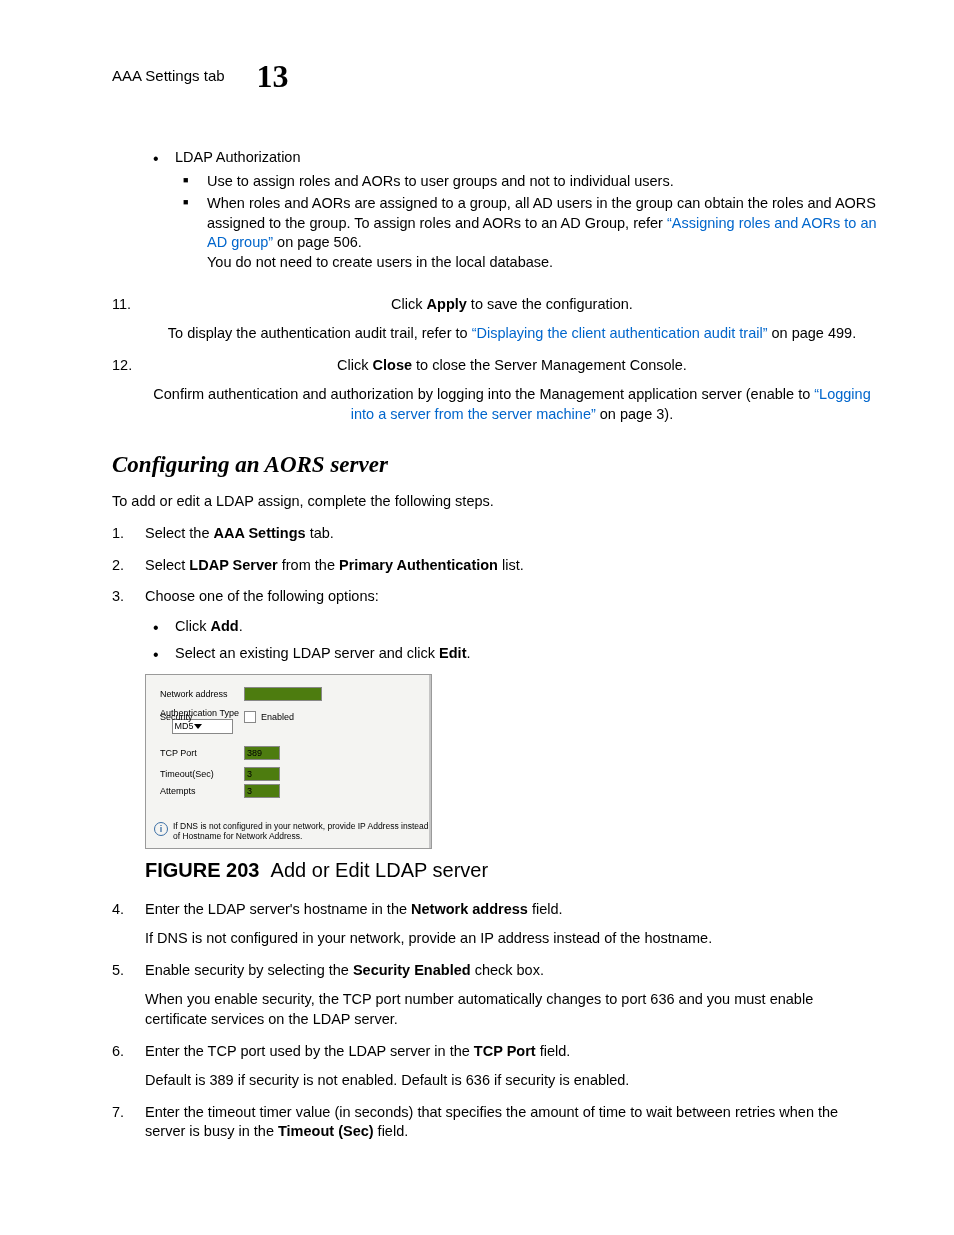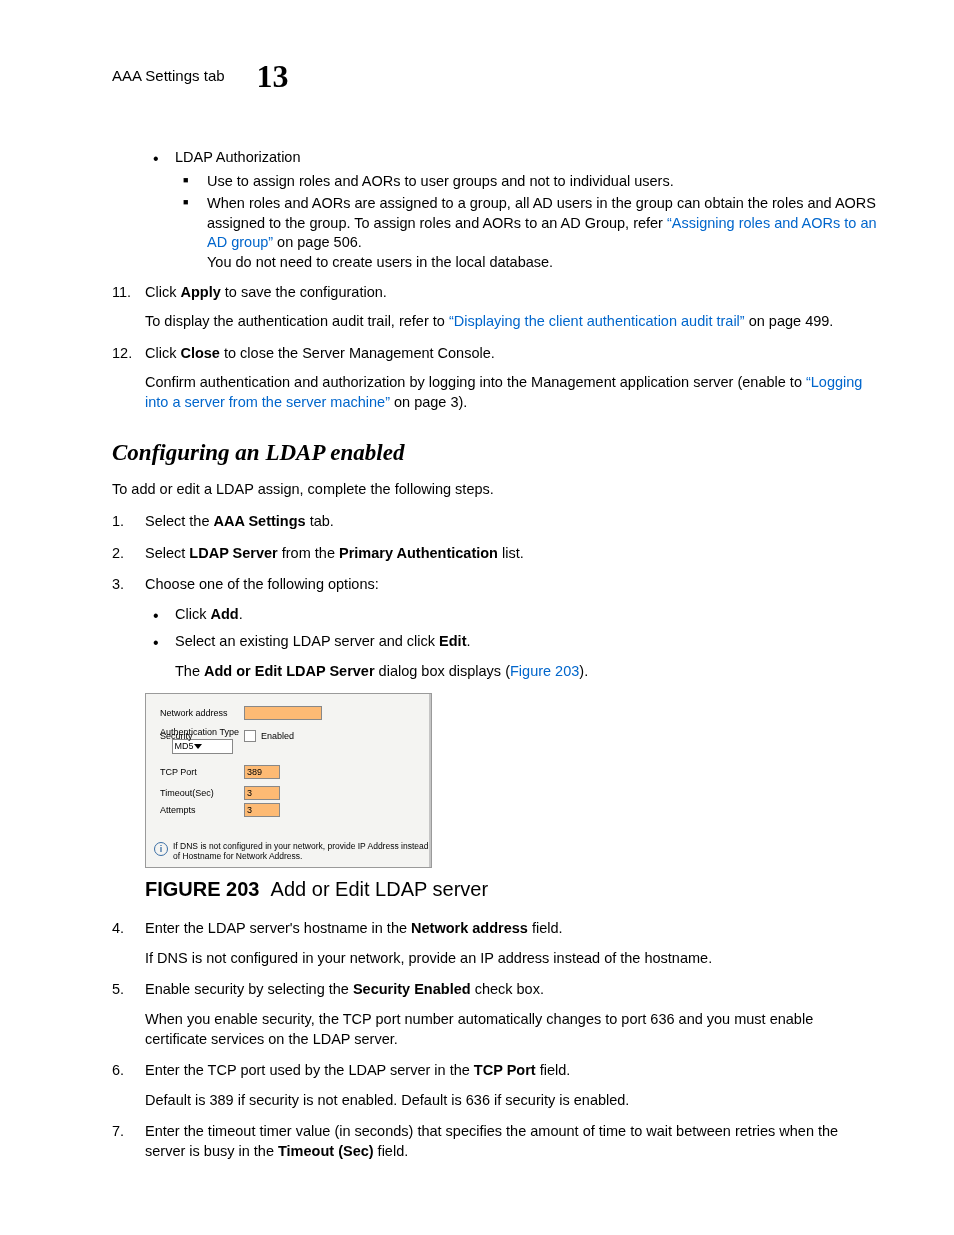--- a/index.html
+++ b/index.html
@@ -101,21 +101,21 @@
     position: absolute;
     left: 14px;
     display: flex;
     align-items: center;
   }
   .dialog .lbl { width: 84px; }
   .dialog input.txt {
     font-size: 9px;
     height: 12px;
     border: 1px solid #888;
-    background: #fdba74;
+    background: #4d7c0f;
     padding: 0 2px;
   }
   .dialog .select {
     border: 1px solid #888;
     background: #fff;
     height: 13px;
     width: 55px;
     display: flex;
     align-items: center;
     padding: 0 2px;
@@ -173,38 +173,38 @@
         <li>Use to assign roles and AORs to user groups and not to individual users.</li>
         <li>
           <span>When roles and AORs are assigned to a group, all AD users in the group can obtain the roles and AORS assigned to the group. To assign roles and AORs to an AD Group, refer </span><span class="link">“Assigning roles and AORs to an AD group”</span><span> on page 506.</span><br>
           <span>You do not need to create users in the local database.</span>
         </li>
       </ul>
     </li>
   </ul>
 </div>
 
-<ol class="steps" style="margin-top:10px;">
+<ol class="steps" style="margin-top:22px;text-align:center;">
   <li>
     <span class="num">11.</span>
     <span>Click </span><span class="bold">Apply</span><span> to save the configuration.</span>
     <div class="para">
       <span>To display the authentication audit trail, refer to </span><span class="link">“Displaying the client authentication audit trail”</span><span> on page 499.</span>
     </div>
   </li>
   <li>
     <span class="num">12.</span>
     <span>Click </span><span class="bold">Close</span><span> to close the Server Management Console.</span>
     <div class="para">
       <span>Confirm authentication and authorization by logging into the Management application server (enable to </span><span class="link">“Logging into a server from the server machine”</span><span> on page 3).</span>
     </div>
   </li>
 </ol>
 
-<h2 class="section">Configuring an LDAP enabled</h2>
+<h2 class="section">Configuring an AORS server</h2>
 <div class="para">To add or edit a LDAP assign, complete the following steps.</div>
 
 <ol class="steps">
   <li>
     <span class="num">1.</span>
     <span>Select the </span><span class="bold">AAA Settings</span><span> tab.</span>
   </li>
   <li>
     <span class="num">2.</span>
     <span>Select </span><span class="bold">LDAP Server</span><span> from the </span><span class="bold">Primary Authentication</span><span> list.</span>
@@ -213,23 +213,20 @@
     <span class="num">3.</span>
     <span>Choose one of the following options:</span>
     <ul class="bullet" style="margin-top:10px;">
       <li>
         <span>Click </span><span class="bold">Add</span><span>.</span>
       </li>
       <li style="margin-top:8px;">
         <span>Select an existing LDAP server and click </span><span class="bold">Edit</span><span>.</span>
       </li>
     </ul>
-    <div class="para" style="margin-left:30px;">
-      <span>The </span><span class="bold">Add or Edit LDAP Server</span><span> dialog box displays (</span><span class="link">Figure 203</span><span>).</span>
-    </div>
 
     <div class="dialog">
       <div class="row" style="top:12px;">
         <span class="lbl">Network address</span>
         <input class="txt" style="width: 72px;">
       </div>
       <div class="row" style="top:32px;flex-direction:column;">
         <span class="lbl">Authentication Type</span>
         <div class="select">
           <span>MD5</span>

